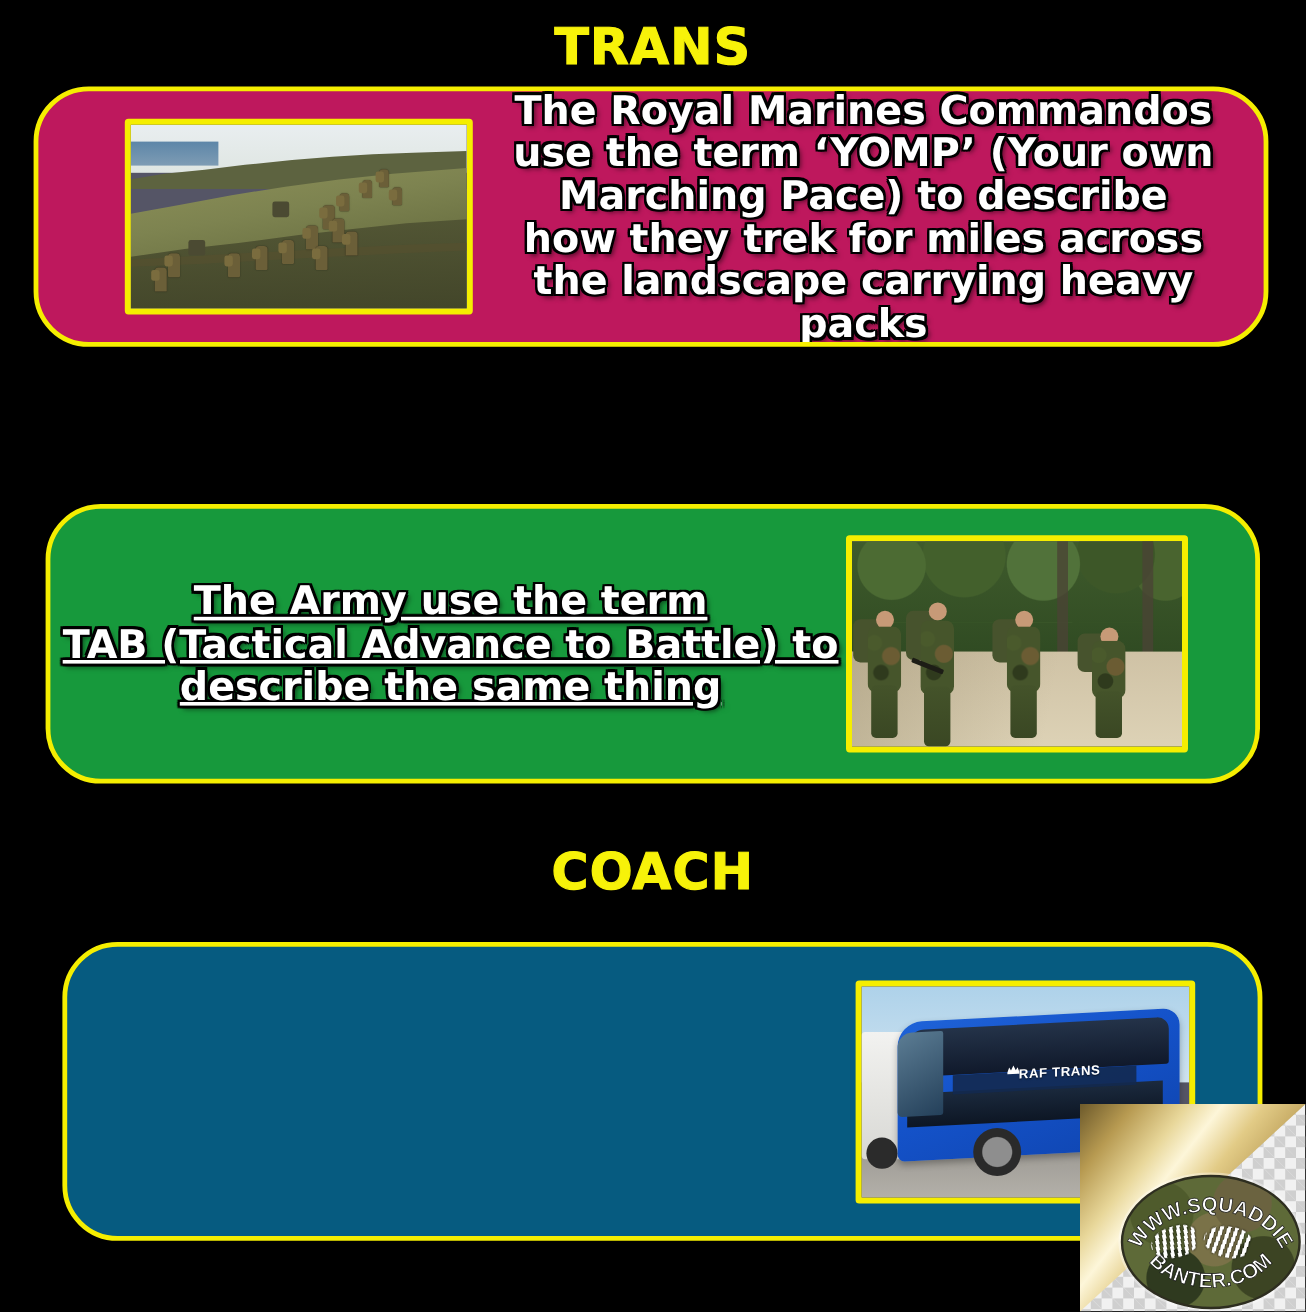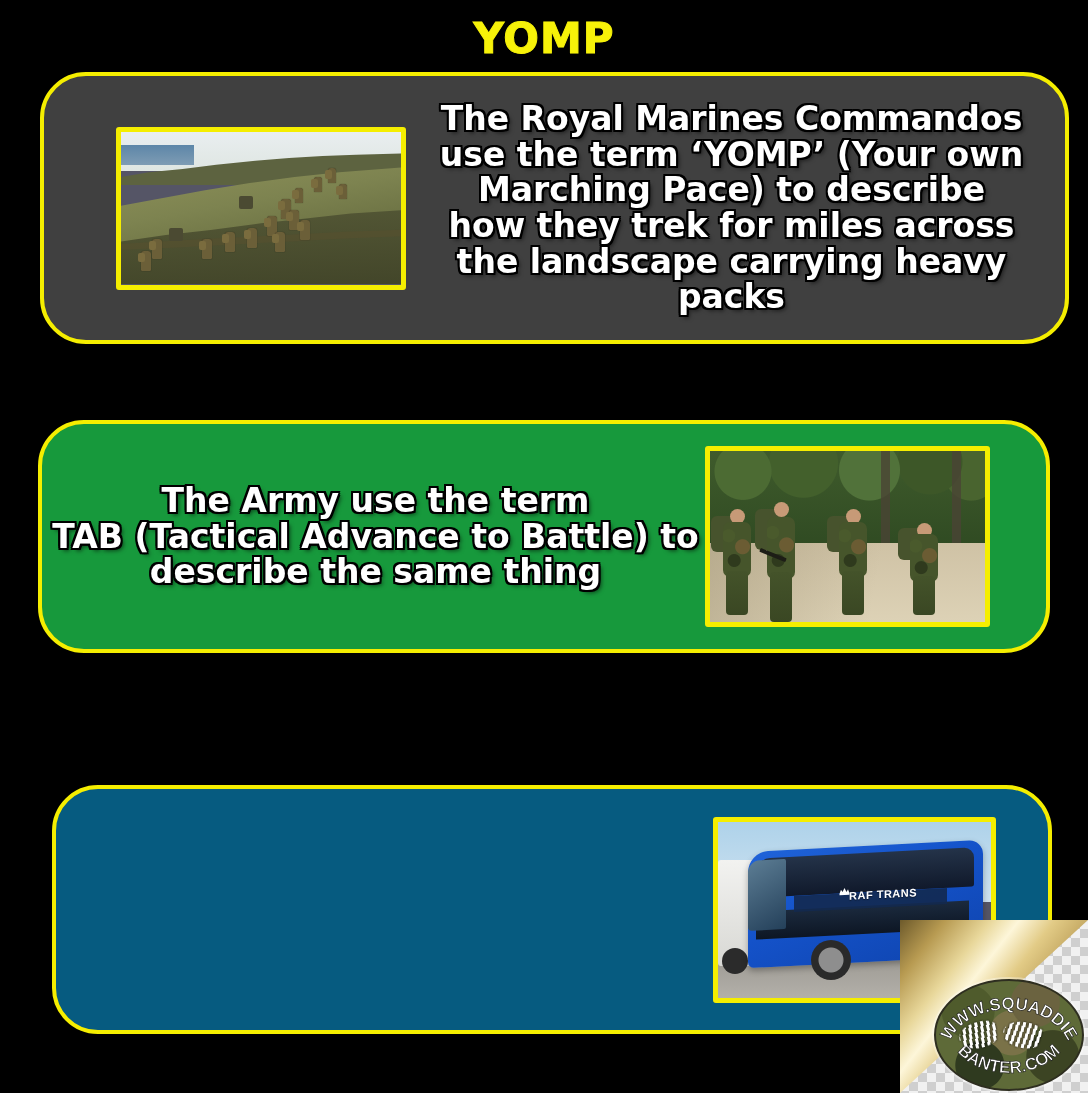--- a/index.html
+++ b/index.html
@@ -26,21 +26,21 @@
   #h-coach{top:706px;}
 
   
   .panel{
     position:absolute;
     border:4px solid #f5ee00;
     border-radius:46px;
     box-sizing:border-box;
     overflow:hidden;
   }
-  #panel-yomp{left:40px;top:72px;width:1029px;height:272px;background:#404040;}
+  #panel-yomp{left:28px;top:72px;width:1029px;height:217px;background:#be185d;}
   #panel-tab{left:38px;top:420px;width:1012px;height:233px;background:#17993c;}
   #panel-coach{left:52px;top:785px;width:1000px;height:249px;background:#065b80;}
 
   .panel-inner{
     position:absolute;inset:0;
     display:flex;align-items:center;
   }
   .panel-inner.rev{flex-direction:row-reverse;}
 
   
@@ -51,21 +51,21 @@
     font-family:"DejaVu Sans", sans-serif;
     font-weight:700;
     line-height:1.08;
     white-space:pre-line;
     text-shadow:
       -2px -2px 0 #000, 2px -2px 0 #000, -2px 2px 0 #000, 2px 2px 0 #000,
       -2px 0 0 #000, 2px 0 0 #000, 0 -2px 0 #000, 0 2px 0 #000,
       3px 3px 4px rgba(0,0,0,.55);
   }
   #copy-yomp{font-size:33px;padding:0 8px 0 0;}
-  #copy-tab{font-size:33px;padding:0 0 0 4px;}
+  #copy-tab{font-size:33px;padding:0 0 0 4px;text-decoration:underline;}
   #copy-coach{font-size:33px;padding:0 0 0 14px;}
 
   
   .photo{
     position:relative;
     border:5px solid #f5ee00;
     box-sizing:border-box;
     overflow:hidden;
     flex:none;
     background:#556;
@@ -207,21 +207,21 @@
     filter:drop-shadow(0 0 1px #000);
   }
   #boot-l{left:16%;transform:rotate(-14deg);}
   #boot-r{left:46%;transform:rotate(10deg);}
 </style>
 </head>
 <body>
 
 <div class="stage">
 
-  <div class="heading" id="h-yomp">YOMP</div>
+  <div class="heading" id="h-yomp">TRANS</div>
 
   <div class="panel" id="panel-yomp">
     <div class="panel-inner">
 
       <div class="photo" id="photo-yomp">
         <div class="ph">
           <div class="yomp-sky"></div>
           <div class="yomp-sea"></div>
           <div class="yomp-ridge"></div>
           <div class="yomp-hill"></div>
@@ -294,20 +294,21 @@
         </div>
       </div>
 
       <div class="copy" id="copy-tab">The Army use the term
 TAB (Tactical Advance to Battle) to
 describe the same thing</div>
 
     </div>
   </div>
 
+  <div class="heading" id="h-coach">COACH</div>
 
   <div class="panel" id="panel-coach">
     <div class="panel-inner rev">
 
       <div class="photo" id="photo-coach">
         <div class="ph">
           <div class="bus-sky"></div>
           <div class="bus-ground"></div>
           <div class="bus-truck"></div>
           <div class="bus-body"></div>

